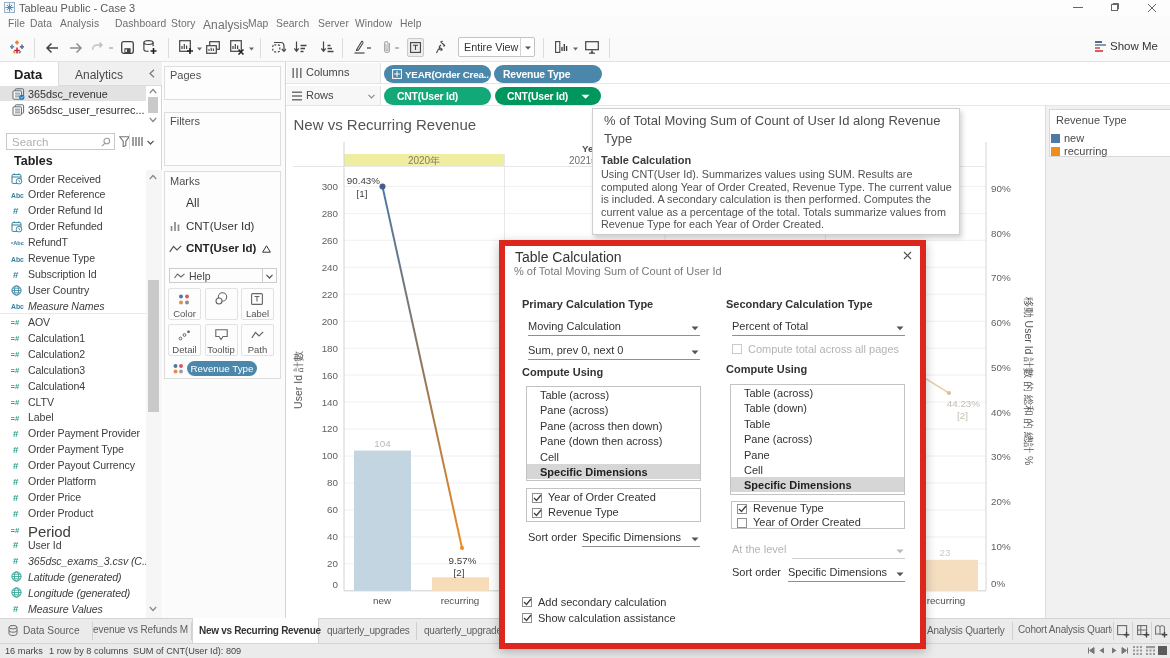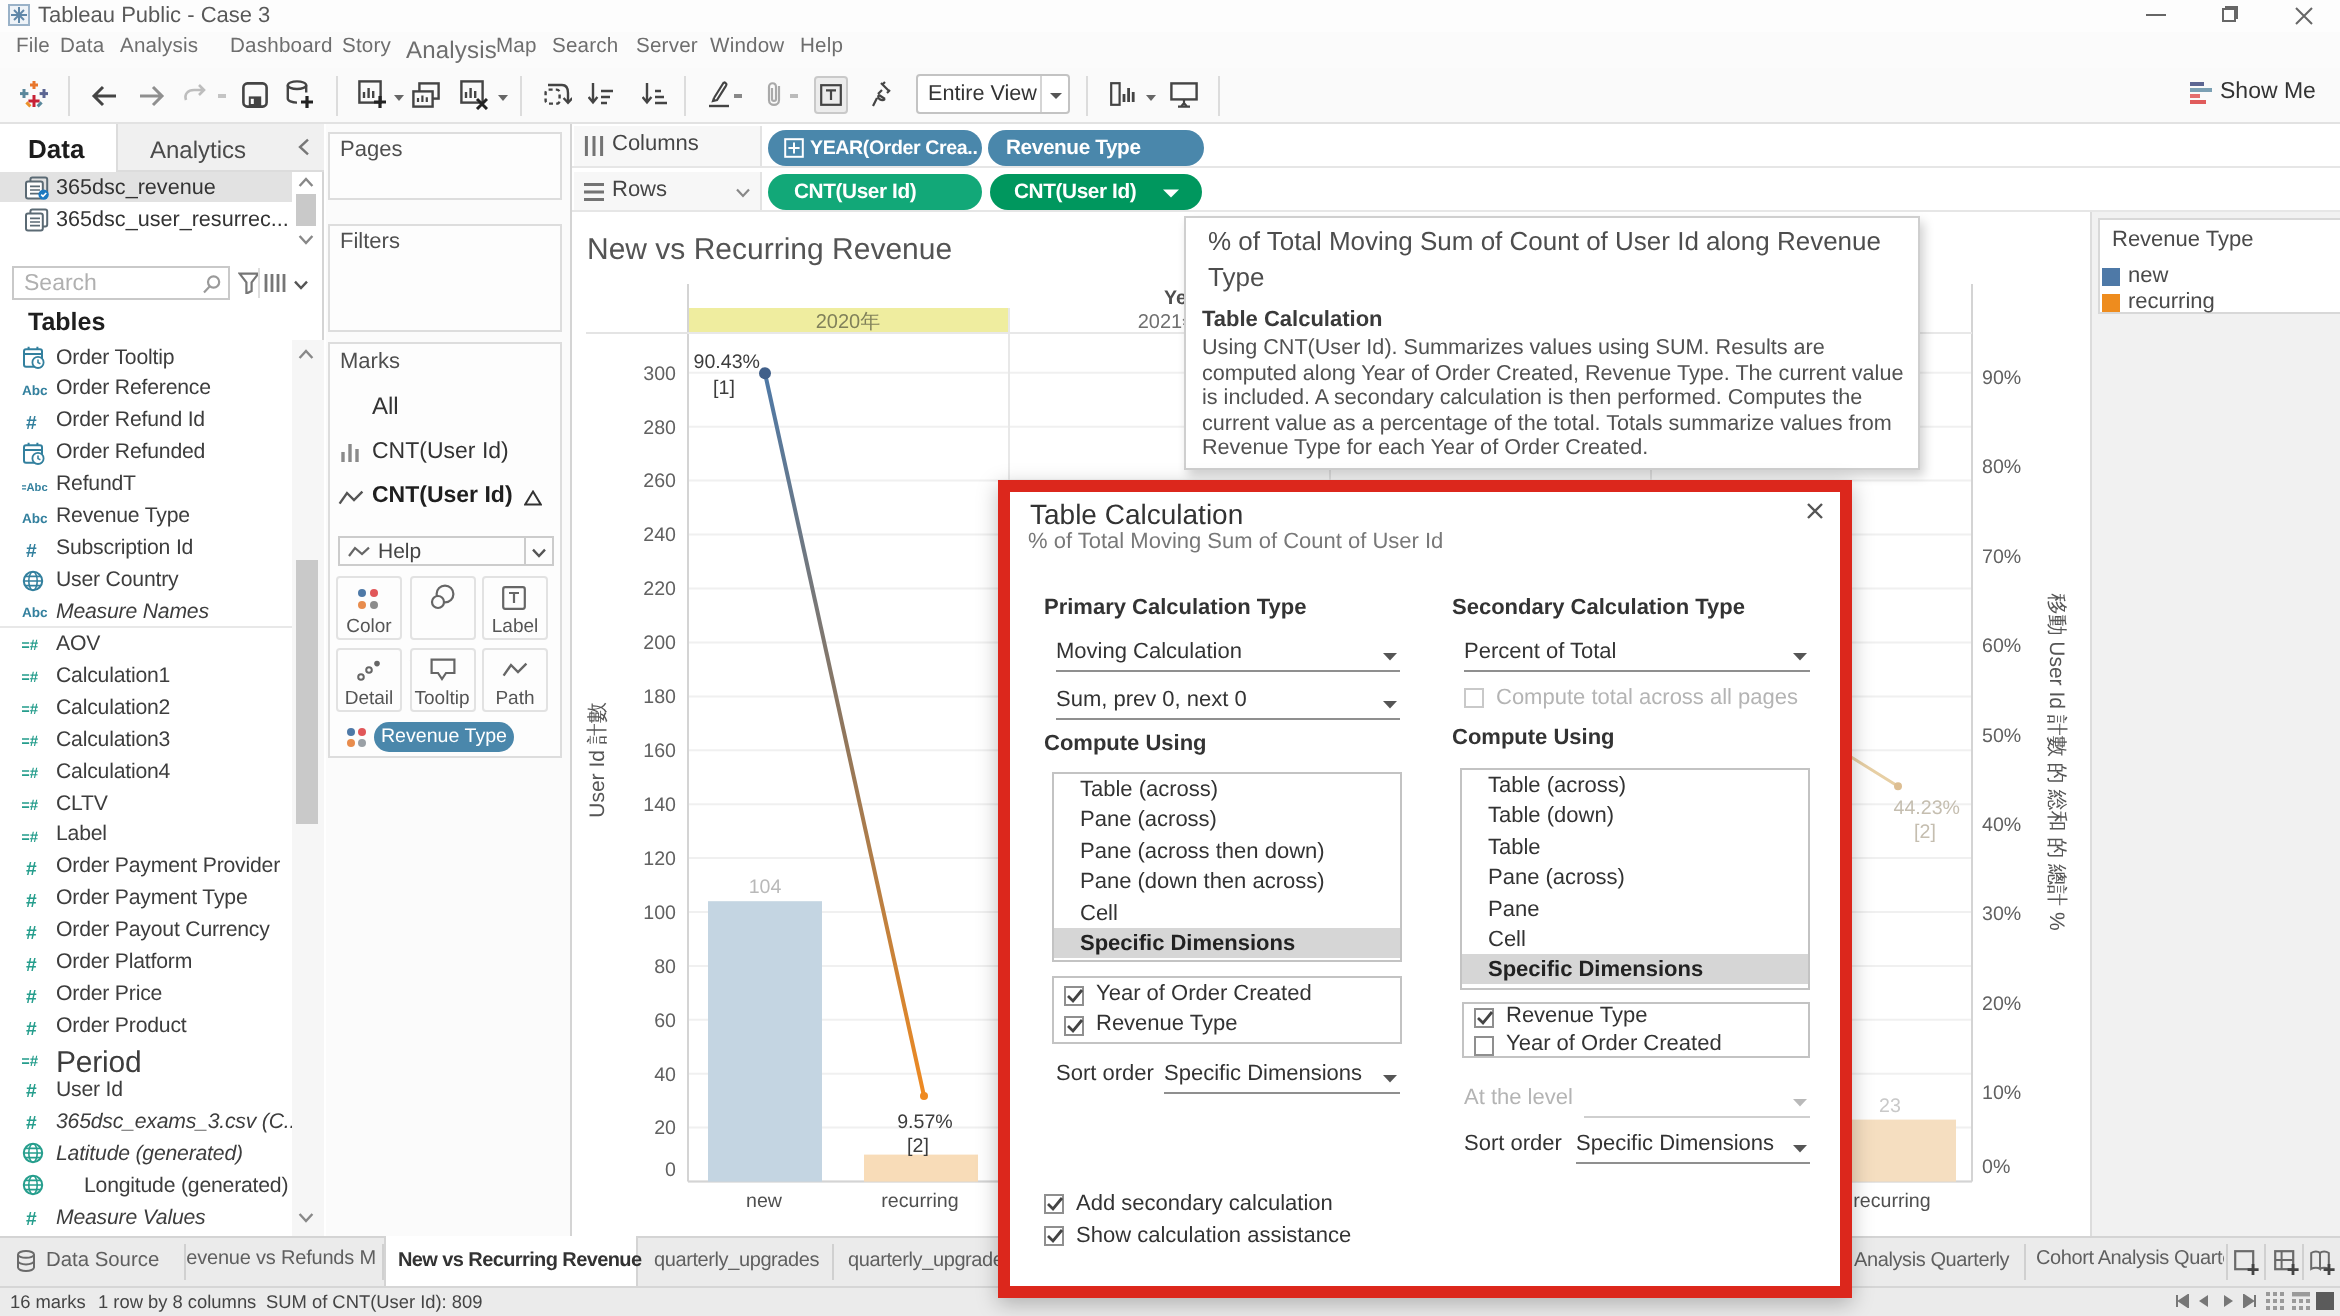--- a/index.html
+++ b/index.html
@@ -212,21 +212,21 @@
       <path d="M0.5 0.8 L3.5 4 L6.5 0.8" fill="none" stroke="#555" stroke-width="1.2"></path>
     </svg>
 <div class="ab" style="left:14px;top:154px;font-size:12.5px;font-weight:bold;color:#1f1f1f;">Tables</div>
 
 <svg class="ic" style="left:11px;top:173.0px" width="17" height="12" viewBox="0 0 17 12">
       <rect x="1" y="1.6" width="9" height="8.8" rx="1" fill="none" stroke="#33809e" stroke-width="1"></rect>
       <path d="M1 4 L10 4 M3.3 1.6 L3.3 0.4 M7.7 1.6 L7.7 0.4" stroke="#33809e" stroke-width="1"></path>
       <circle cx="8" cy="8.2" r="2.8" fill="#fff" stroke="#33809e" stroke-width="0.9"></circle>
       <path d="M8 6.8 L8 8.3 L9.2 8.9" stroke="#33809e" stroke-width="0.8" fill="none"></path>
     </svg>
-<div class="ab" style="left:28px;top:172.5px;font-size:10.6px;letter-spacing:-0.1px;color:#3d3d3d;white-space:nowrap;">Order Tooltip</div>
+<div class="ab" style="left:28px;top:172.5px;font-size:10.6px;letter-spacing:-0.1px;color:#3d3d3d;white-space:nowrap;">Order Received</div>
 <svg class="ic" style="left:11px;top:188.9px" width="17" height="12" viewBox="0 0 17 12">
       <text x="0" y="8.6" font-family="Liberation Sans" font-size="6.8" font-weight="bold" fill="#33809e">Abc</text>
     </svg>
 <div class="ab" style="left:28px;top:188.4px;font-size:10.6px;letter-spacing:-0.1px;color:#3d3d3d;white-space:nowrap;">Order Reference</div>
 <svg class="ic" style="left:11px;top:204.9px" width="17" height="12" viewBox="0 0 17 12">
       <text x="2" y="9.4" font-family="Liberation Sans" font-size="9.6" font-weight="bold" fill="#33809e">#</text>
     </svg>
 <div class="ab" style="left:28px;top:204.4px;font-size:10.6px;letter-spacing:-0.1px;color:#3d3d3d;white-space:nowrap;">Order Refund Id</div>
 <svg class="ic" style="left:11px;top:220.8px" width="17" height="12" viewBox="0 0 17 12">
       <rect x="1" y="1.6" width="9" height="8.8" rx="1" fill="none" stroke="#33809e" stroke-width="1"></rect>
@@ -325,21 +325,21 @@
       <circle cx="5.5" cy="5.5" r="4.6" fill="none" stroke="#269e8d" stroke-width="1"></circle>
       <ellipse cx="5.5" cy="5.5" rx="2.1" ry="4.6" fill="none" stroke="#269e8d" stroke-width="0.8"></ellipse>
       <path d="M1 5.5 L10 5.5 M1.6 3.2 L9.4 3.2 M1.6 7.8 L9.4 7.8" stroke="#269e8d" stroke-width="0.8"></path>
     </svg>
 <div class="ab" style="left:28px;top:570.8px;font-size:10.6px;letter-spacing:-0.1px;color:#3d3d3d;font-style:italic;white-space:nowrap;">Latitude (generated)</div>
 <svg class="ic" style="left:11px;top:587.2px" width="17" height="12" viewBox="0 0 17 12">
       <circle cx="5.5" cy="5.5" r="4.6" fill="none" stroke="#269e8d" stroke-width="1"></circle>
       <ellipse cx="5.5" cy="5.5" rx="2.1" ry="4.6" fill="none" stroke="#269e8d" stroke-width="0.8"></ellipse>
       <path d="M1 5.5 L10 5.5 M1.6 3.2 L9.4 3.2 M1.6 7.8 L9.4 7.8" stroke="#269e8d" stroke-width="0.8"></path>
     </svg>
-<div class="ab" style="left:42px;top:586.7px;font-size:10.6px;letter-spacing:-0.1px;color:#3d3d3d;white-space:nowrap;">Longitude (generated)</div>
+<div class="ab" style="left:28px;top:586.7px;font-size:10.6px;letter-spacing:-0.1px;color:#3d3d3d;font-style:italic;white-space:nowrap;">Longitude (generated)</div>
 <svg class="ic" style="left:11px;top:603.1px" width="17" height="12" viewBox="0 0 17 12">
       <text x="2" y="9.4" font-family="Liberation Sans" font-size="9.6" font-weight="bold" fill="#269e8d">#</text>
     </svg>
 <div class="ab" style="left:28px;top:602.6px;font-size:10.6px;letter-spacing:-0.1px;color:#3d3d3d;font-style:italic;white-space:nowrap;">Measure Values</div>
 <div class="ab" style="left:0;top:313.4px;width:146px;height:1px;background:#e8e8e8;"></div>
 
 <div class="ab" style="left:146px;top:170px;width:16px;height:448px;background:#f6f6f6;"></div>
 <svg class="ic" style="left:149px;top:174px" width="8" height="6" viewBox="0 0 8 6">
       <path d="M0.8 5 L4 1.5 L7.2 5" fill="none" stroke="#888" stroke-width="1.2"></path>
     </svg>

